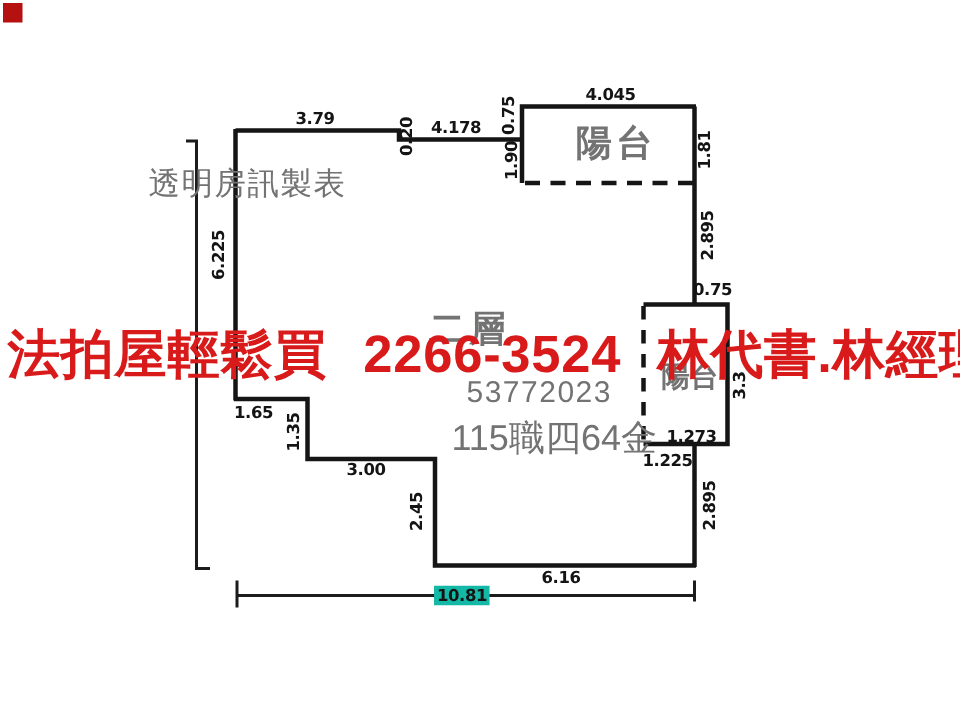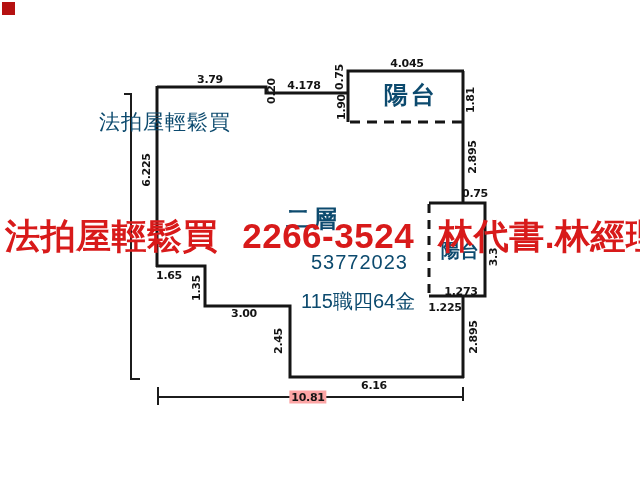--- a/index.html
+++ b/index.html
@@ -1,27 +1,27 @@
 <!DOCTYPE html>
 <html><head>
 <meta charset="utf-8">
 <style>
   html,body{margin:0;padding:0;background:#fff;}
   #stage{position:relative;width:640px;height:480px;background:#ffffff;overflow:hidden;
          font-family:"Liberation Sans","DejaVu Sans",sans-serif;}
   #plan-svg{position:absolute;left:0;top:0;}
-  .txt{position:absolute;color:#0c4a6e;white-space:nowrap;}
+  .txt{position:absolute;color:#737373;white-space:nowrap;}
   .dim{position:absolute;transform:translate(-50%,-50%);font:700 11px "DejaVu Sans",sans-serif;
        color:#141414;white-space:nowrap;letter-spacing:-0.3px;}
   .dim.rot{transform:translate(-50%,-50%) rotate(-90deg);}
-  .dim.onLine{background:#fca5a5;padding:0 2px;}
+  .dim.onLine{background:#14b8a6;padding:0 2px;}
   #credit{left:99px;top:108px;font:500 21px "Liberation Serif","DejaVu Serif",serif;letter-spacing:1px;}
   #floor-label{left:286px;top:203px;font-weight:900;font-size:24px;letter-spacing:3px;}
   #reg-number{left:311px;top:251px;font-size:20px;font-weight:500;letter-spacing:1px;}
-  #area-text{left:301px;top:288px;font-size:20px;font-weight:500;}
+  #area-text{left:301px;top:276px;font-size:24px;font-weight:500;}
   #balcony-top-label{left:384px;top:79px;font-weight:900;font-size:24px;letter-spacing:3px;}
   #balcony-right-label{left:441px;top:238px;font-weight:900;font-size:19px;}
   #watermark{position:absolute;left:5px;top:213px;font-weight:800;font-size:35px;
              letter-spacing:0.5px;word-spacing:14px;white-space:nowrap;}
   #corner-square{position:absolute;left:2px;top:2px;width:13px;height:13px;}
 </style>
 </head>
 <body>
 
 <div id="stage">
@@ -38,21 +38,21 @@
     <path d="M350,122 H463" fill="none" stroke="#151515" stroke-width="3" stroke-dasharray="10 7"></path>
 
     <path d="M429,203 H485 V296 H429" fill="none" stroke="#151515" stroke-width="3"></path>
     <path d="M429,204 V297" fill="none" stroke="#151515" stroke-width="3" stroke-dasharray="9 7"></path>
 
     <path d="M124,94 H131 V379 H140" fill="none" stroke="#1c1c1c" stroke-width="2"></path>
 
     <path d="M158,397 H463 M158,387 V405 M463,387 V401" fill="none" stroke="#1c1c1c" stroke-width="2"></path>
   </svg>
 
-  <div class="txt" id="credit">法拍屋輕鬆買</div>
+  <div class="txt" id="credit">透明房訊製表</div>
   <div class="txt" id="floor-label">二層</div>
   <div class="txt" id="reg-number">53772023</div>
   <div class="txt" id="area-text">115職四64金</div>
   <div class="txt" id="balcony-top-label">陽台</div>
   <div class="txt" id="balcony-right-label">陽台</div>
 
   <div class="dim" style="left:210px;top:79px">3.79</div>
   <div class="dim" style="left:304px;top:85px">4.178</div>
   <div class="dim" style="left:407px;top:63px">4.045</div>
   <div class="dim" style="left:475px;top:193px">0.75</div>

